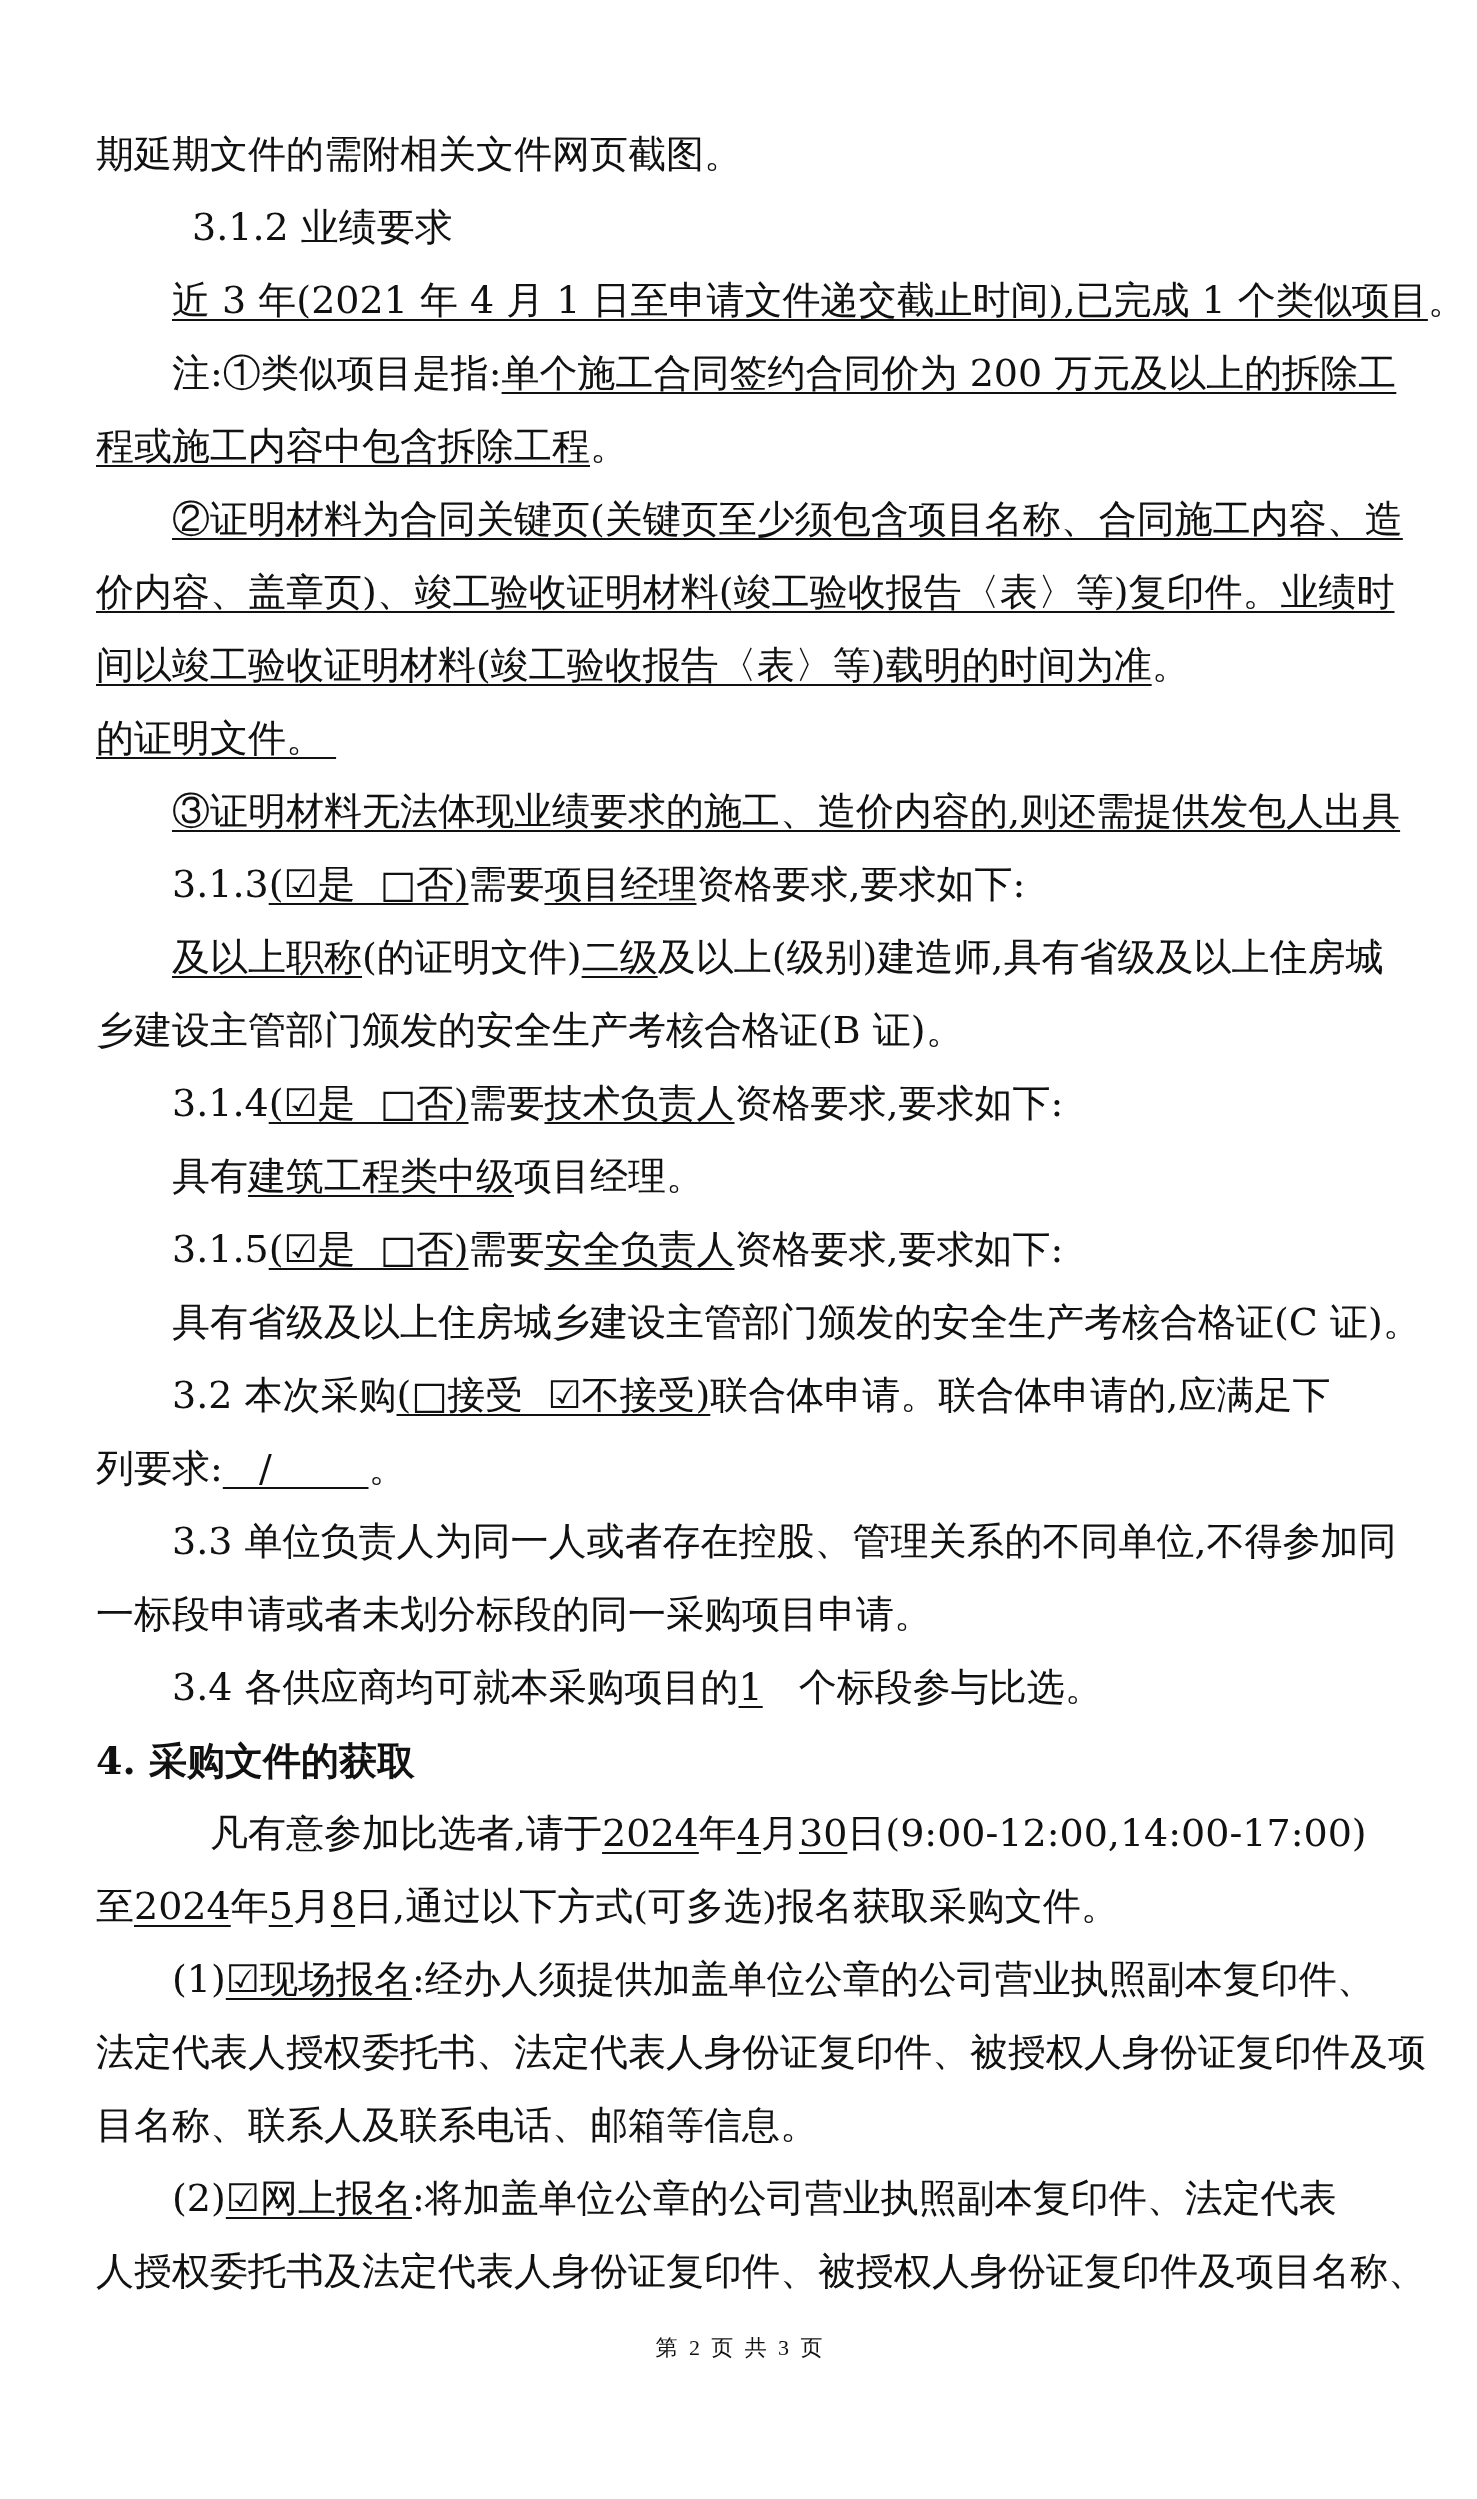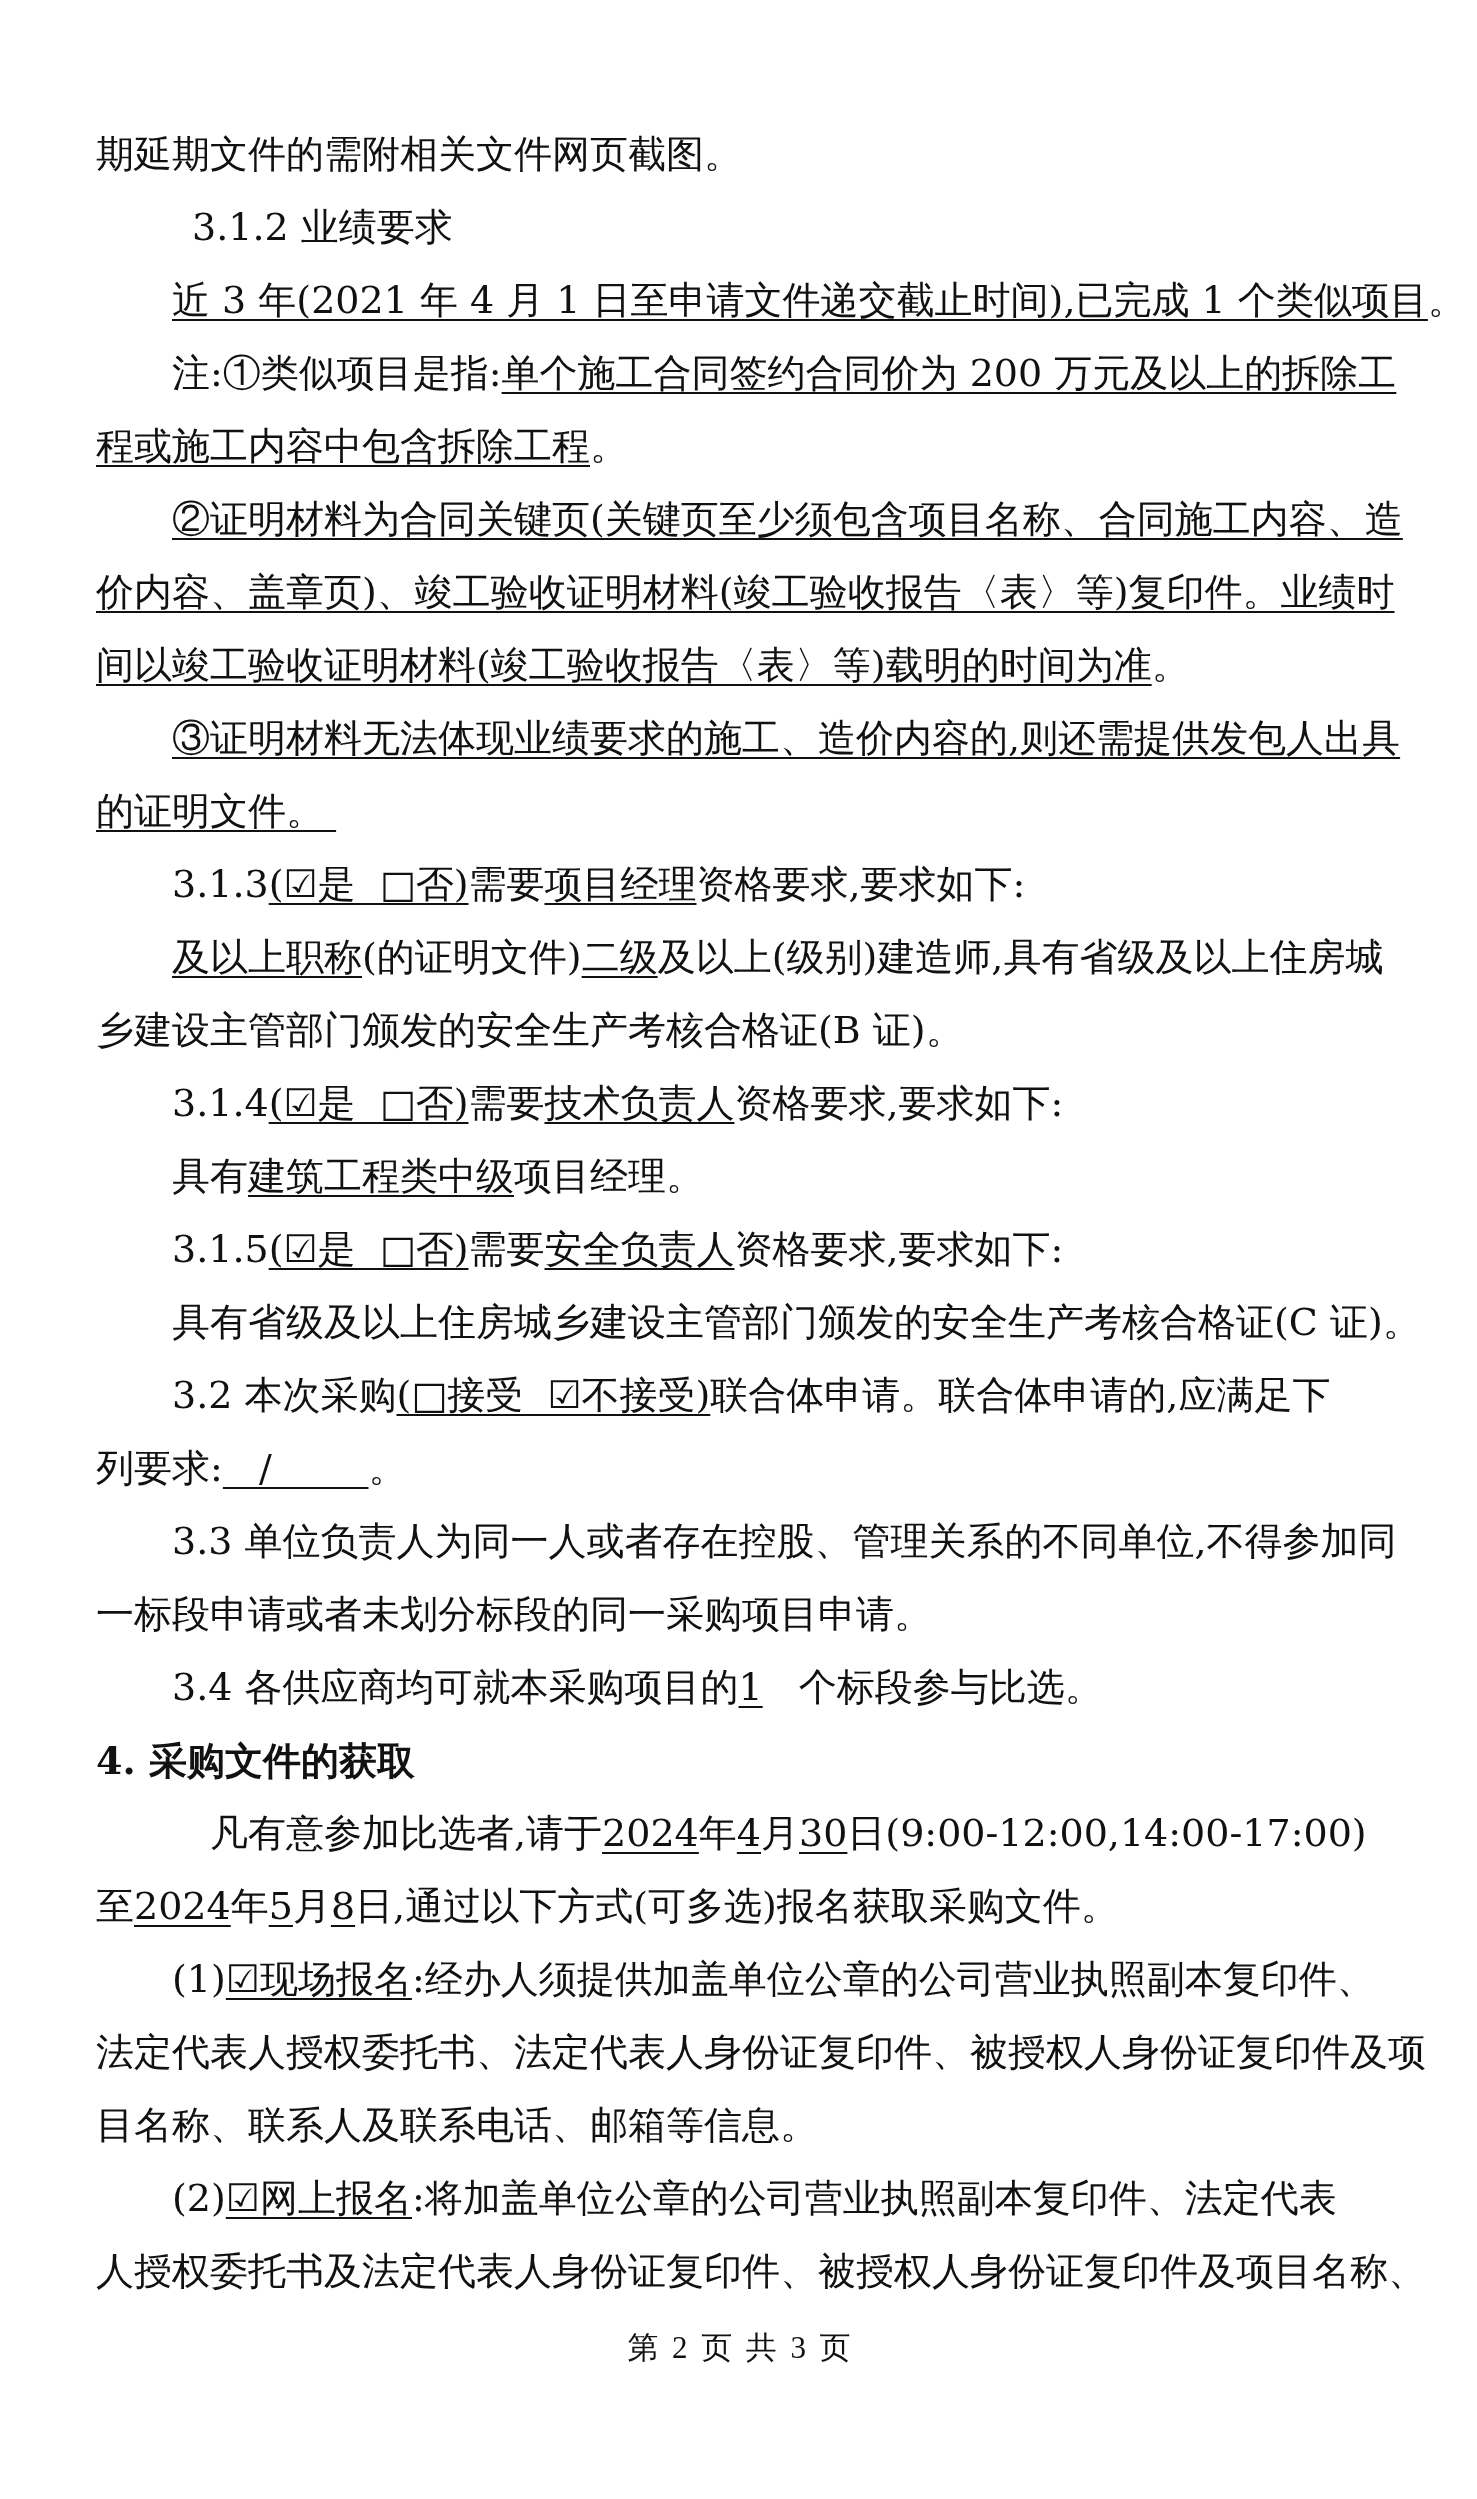--- a/index.html
+++ b/index.html
@@ -28,41 +28,41 @@
   .indent2 { padding-left: 2em; }
   .indent3 { padding-left: 3em; }
   .u { text-decoration: underline; text-decoration-thickness: 2px; text-underline-offset: 5.9px; }
   .heading { font-weight: bold; }
   .footer {
     position: absolute;
     left: 0;
     width: 1478px;
     top: 2330px;
     text-align: center;
-    font-size: 31px;
+    font-size: 22px;
     line-height: 35px;
     font-family: "Liberation Serif", "DejaVu Serif", serif;
     word-spacing: 5.9px;
   }
   .seg { display: inline; }
 </style>
 </head>
 <body>
 
 <div class="page-body" id="doc">
     <div class="line"><span class="seg" style="white-space: pre;">期延期文件的需附相关文件网页截图。</span></div>
     <div class="line indent2"><span class="seg" style="white-space: pre; margin-left: 20px;">3.1.2 业绩要求</span></div>
     <div class="line indent2"><span class="seg u" style="white-space: pre;">近 3 年(2021 年 4 月 1 日至申请文件递交截止时间),已完成 1 个类似项目</span><span class="seg" style="white-space: pre;">。</span></div>
     <div class="line indent2"><span class="seg" style="white-space: pre;">注:①类似项目是指:</span><span class="seg u" style="white-space: pre;">单个施工合同签约合同价为 200 万元及以上的拆除工</span></div>
     <div class="line"><span class="seg u" style="white-space: pre;">程或施工内容中包含拆除工程</span><span class="seg" style="white-space: pre;">。</span></div>
     <div class="line indent2"><span class="seg u" style="white-space: pre;">②证明材料为合同关键页(关键页至少须包含项目名称、合同施工内容、造</span></div>
     <div class="line"><span class="seg u" style="white-space: pre;">价内容、盖章页)、竣工验收证明材料(竣工验收报告〈表〉等)复印件。业绩时</span></div>
     <div class="line"><span class="seg u" style="white-space: pre;">间以竣工验收证明材料(竣工验收报告〈表〉等)载明的时间为准</span><span class="seg" style="white-space: pre;">。</span></div>
+    <div class="line"><span class="seg u" style="white-space: pre;">的证明文件。 </span></div>
     <div class="line indent2"><span class="seg u" style="white-space: pre;">③证明材料无法体现业绩要求的施工、造价内容的,则还需提供发包人出具</span></div>
-    <div class="line"><span class="seg u" style="white-space: pre;">的证明文件。 </span></div>
     <div class="line indent2"><span class="seg" style="white-space: pre;">3.1.3</span><span class="seg u" style="white-space: pre;">(☑是  □否)</span><span class="seg" style="white-space: pre;">需要</span><span class="seg u" style="white-space: pre;">项目经理</span><span class="seg" style="white-space: pre;">资格要求,要求如下:</span></div>
     <div class="line indent2"><span class="seg u" style="white-space: pre;">及以上职称</span><span class="seg" style="white-space: pre;">(的证明文件)</span><span class="seg u" style="white-space: pre;">二级</span><span class="seg" style="white-space: pre;">及以上(级别)建造师,具有省级及以上住房城</span></div>
     <div class="line"><span class="seg" style="white-space: pre;">乡建设主管部门颁发的安全生产考核合格证(B 证)。</span></div>
     <div class="line indent2"><span class="seg" style="white-space: pre;">3.1.4</span><span class="seg u" style="white-space: pre;">(☑是  □否)</span><span class="seg" style="white-space: pre;">需要</span><span class="seg u" style="white-space: pre;">技术负责人</span><span class="seg" style="white-space: pre;">资格要求,要求如下:</span></div>
     <div class="line indent2"><span class="seg" style="white-space: pre;">具有</span><span class="seg u" style="white-space: pre;">建筑工程类中级</span><span class="seg" style="white-space: pre;">项目经理。</span></div>
     <div class="line indent2"><span class="seg" style="white-space: pre;">3.1.5</span><span class="seg u" style="white-space: pre;">(☑是  □否)</span><span class="seg" style="white-space: pre;">需要</span><span class="seg u" style="white-space: pre; margin-top: 33px;">安全负责人</span><span class="seg" style="white-space: pre;">资格要求,要求如下:</span></div>
     <div class="line indent2"><span class="seg" style="white-space: pre;">具有省级及以上住房城乡建设主管部门颁发的安全生产考核合格证(C 证)。</span></div>
     <div class="line indent2"><span class="seg" style="white-space: pre;">3.2 本次采购</span><span class="seg u" style="white-space: pre; margin-top: 36px;">(□接受  ☑不接受)</span><span class="seg" style="white-space: pre;">联合体申请。联合体申请的,应满足下</span></div>
     <div class="line"><span class="seg" style="white-space: pre;">列要求:</span><span class="seg u" style="white-space: pre;">   /        </span><span class="seg" style="white-space: pre;">。</span></div>
     <div class="line indent2"><span class="seg" style="white-space: pre;">3.3 单位负责人为同一人或者存在控股、管理关系的不同单位,不得参加同</span></div>

